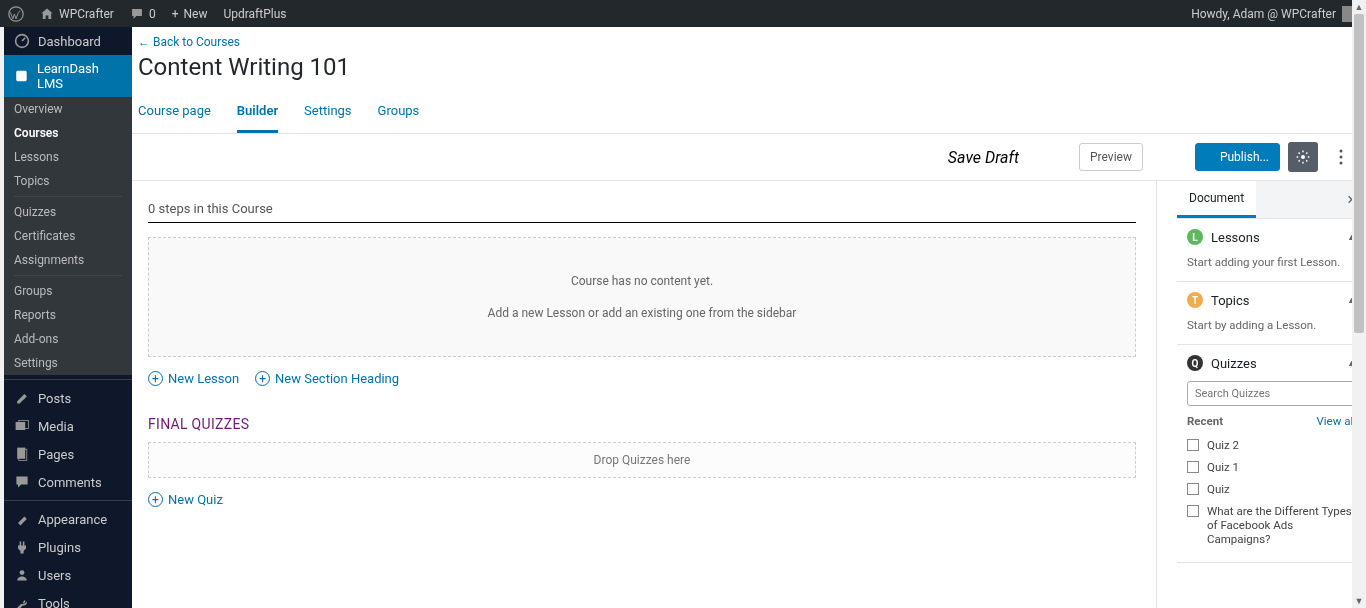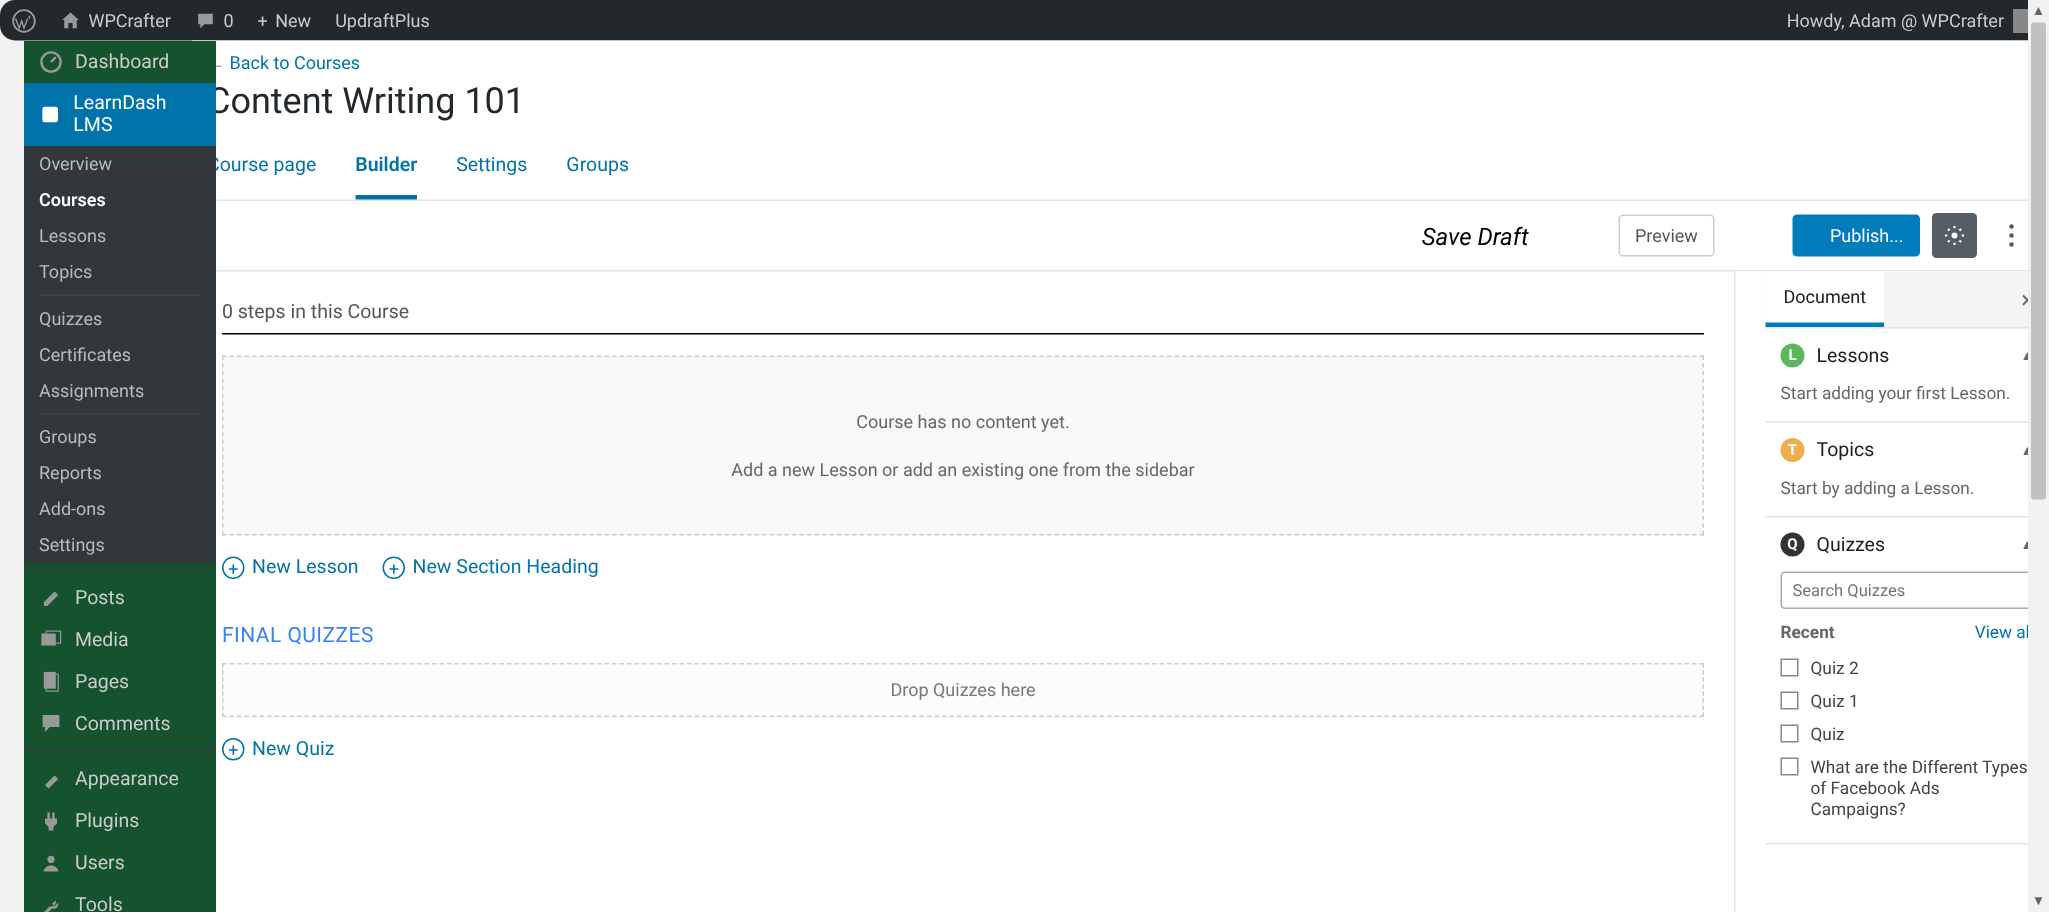--- a/index.html
+++ b/index.html
@@ -1,26 +1,26 @@
 <!DOCTYPE html>
 <html><head>
 <meta charset="utf-8">
 <style>
 * { margin: 0; padding: 0; box-sizing: border-box; font-family: -apple-system, BlinkMacSystemFont, "Segoe UI", Roboto, sans-serif; }
 body { background: #f1f1f1; overflow-x: hidden; }
 
 
-.admin-bar { height: 27px; background: #23282d; color: #ccc; display: flex; align-items: center; font-size: 12px; padding: 0 8px; justify-content: space-between; border-radius: 10px; }
+.admin-bar { height: 27px; background: #23282d; color: #ccc; display: flex; align-items: center; font-size: 12px; padding: 0 8px; justify-content: space-between; }
 .admin-bar-left { display: flex; align-items: center; gap: 16px; }
 .admin-bar-item { display: flex; align-items: center; gap: 5px; color: #ccc; cursor: pointer; }
 .admin-bar-right { display: flex; align-items: center; gap: 6px; }
 .avatar { width: 16px; height: 16px; background: #888; }
 
 
-.sidebar { position: fixed; left: 16px; top: 27px; bottom: 0; width: 128px; background: #14532d; color: #eee; font-size: 13px; overflow-y: auto; }
+.sidebar { position: fixed; left: 4px; top: 27px; bottom: 0; width: 128px; background: #0f172a; color: #eee; font-size: 13px; overflow-y: auto; }
 .menu-item { display: flex; align-items: center; gap: 8px; padding: 6px 10px; color: #ccc; cursor: pointer; }
 .menu-item.current { background: #0073aa; color: #fff; }
 .submenu { background: #32373c; }
 .submenu .sub-item { padding: 5px 10px 5px 10px; color: #bbb; font-size: 12px; cursor: pointer; }
 .submenu .sub-item.active { color: #fff; font-weight: 600; }
 .submenu .sep { border-top: 1px solid #444; margin: 3px 10px; }
 .menu-divider { border-top: 1px solid #3a3f45; margin: 4px 0; }
 
 
 .main { margin-left: 128px; background: #fff; min-height: calc(100vh - 27px); display: flex; flex-direction: column; }
@@ -42,21 +42,21 @@
 .icon-btn.light { background: transparent; color: #555; }
 
 .content-row { display: flex; flex: 1; }
 .builder-area { flex: 1; padding: 20px; }
 .steps-text { font-size: 13px; color: #555; padding-bottom: 6px; border-bottom: 1px solid #000; }
 .dropzone { margin-top: 14px; border: 1px dashed #ccc; background: #f9f9f9; text-align: center; padding: 36px 10px; font-size: 12px; color: #666; }
 .dropzone .line2 { margin-top: 18px; }
 .add-row { display: flex; gap: 16px; margin-top: 14px; align-items: center; }
 .add-link { color: #0073aa; font-size: 13px; display: flex; align-items: center; gap: 5px; cursor: pointer; }
 .add-link .plus { width: 15px; height: 15px; border: 1.5px solid #0073aa; border-radius: 50%; display: inline-flex; align-items: center; justify-content: center; font-size: 12px; line-height: 1; }
-.section-title { font-size: 14px; text-transform: uppercase; color: #3b82f6; margin-top: 30px; letter-spacing:.3px; }
+.section-title { font-size: 14px; text-transform: uppercase; color: #701a75; margin-top: 30px; letter-spacing:.3px; }
 .quiz-drop { margin-top: 10px; border: 1px dashed #ccc; text-align: center; padding: 10px; font-size: 12px; color: #777; background:#fcfcfc; }
 
 .right-panel { width: 210px; border-left: 1px solid #e2e4e7; display: flex; flex-direction: column; background:#fff;padding-left:20px; }
 .panel-tabs { display: flex; align-items: center; border-bottom: 1px solid #e2e4e7; background:#f3f4f5; }
 .panel-tab { padding: 10px 12px; font-size: 12px; color: #191e23; cursor: pointer; border-bottom: 3px solid transparent; }
 .panel-tab.active { border-bottom-color: #007cba; background:#fff; }
 .panel-close { margin-left: auto; padding: 0 10px; color: #666; cursor: pointer; font-size: 16px; }
 .panel-section { border-bottom: 1px solid #e2e4e7; }
 .panel-header { display: flex; align-items: center; padding: 10px; font-size: 13px; color: #191e23; cursor: pointer; }
 .panel-header .badge { width: 16px; height: 16px; border-radius: 50%; display: inline-flex; align-items: center; justify-content: center; color: #fff; font-size: 10px; font-weight: bold; margin-right: 8px; }

